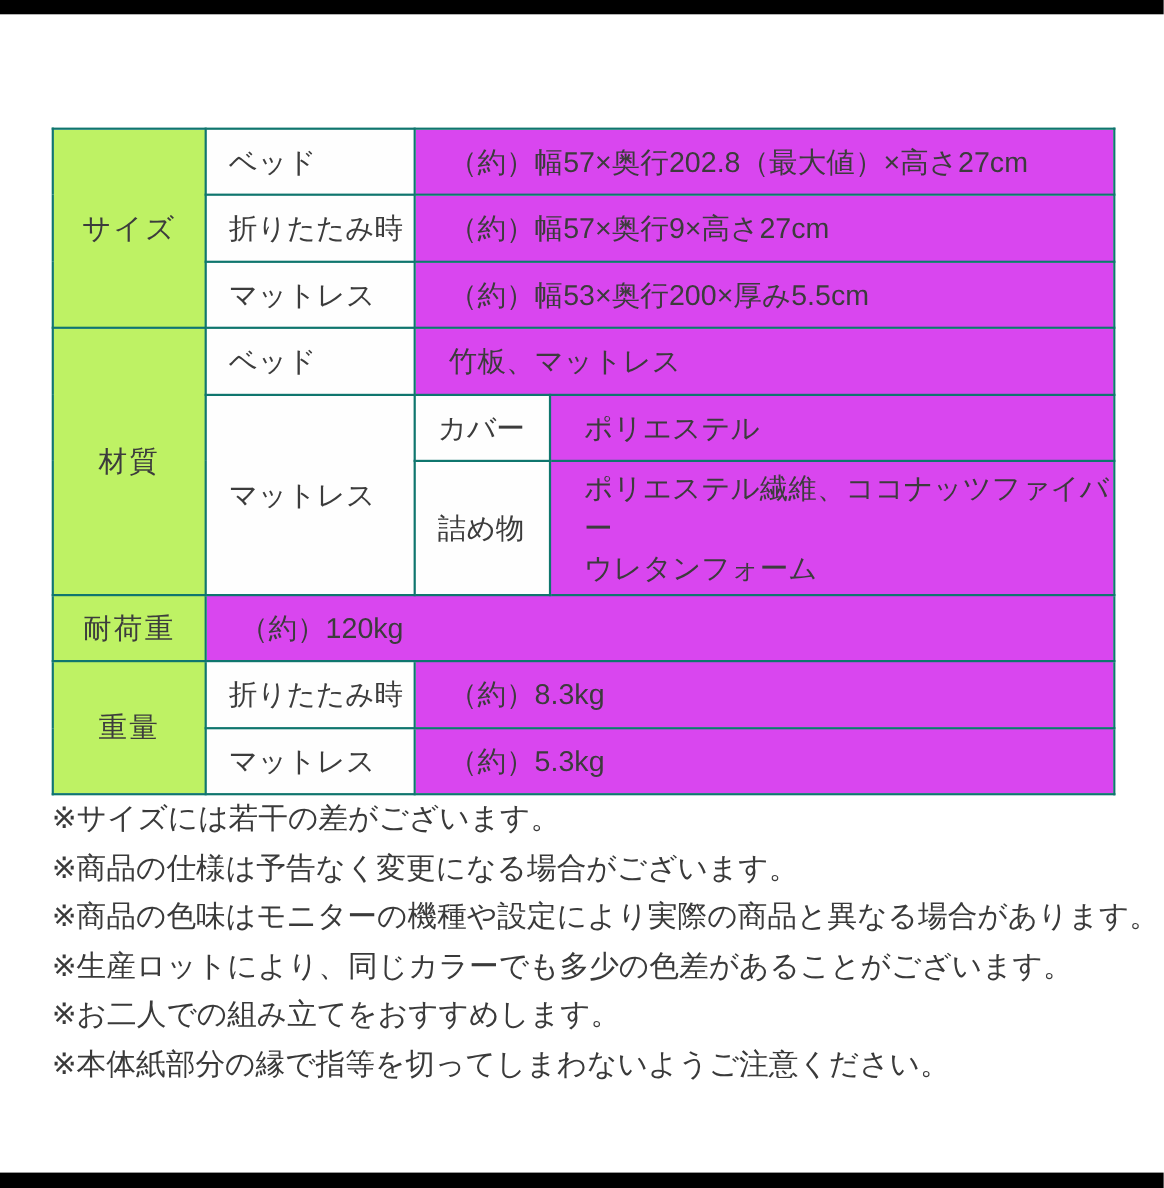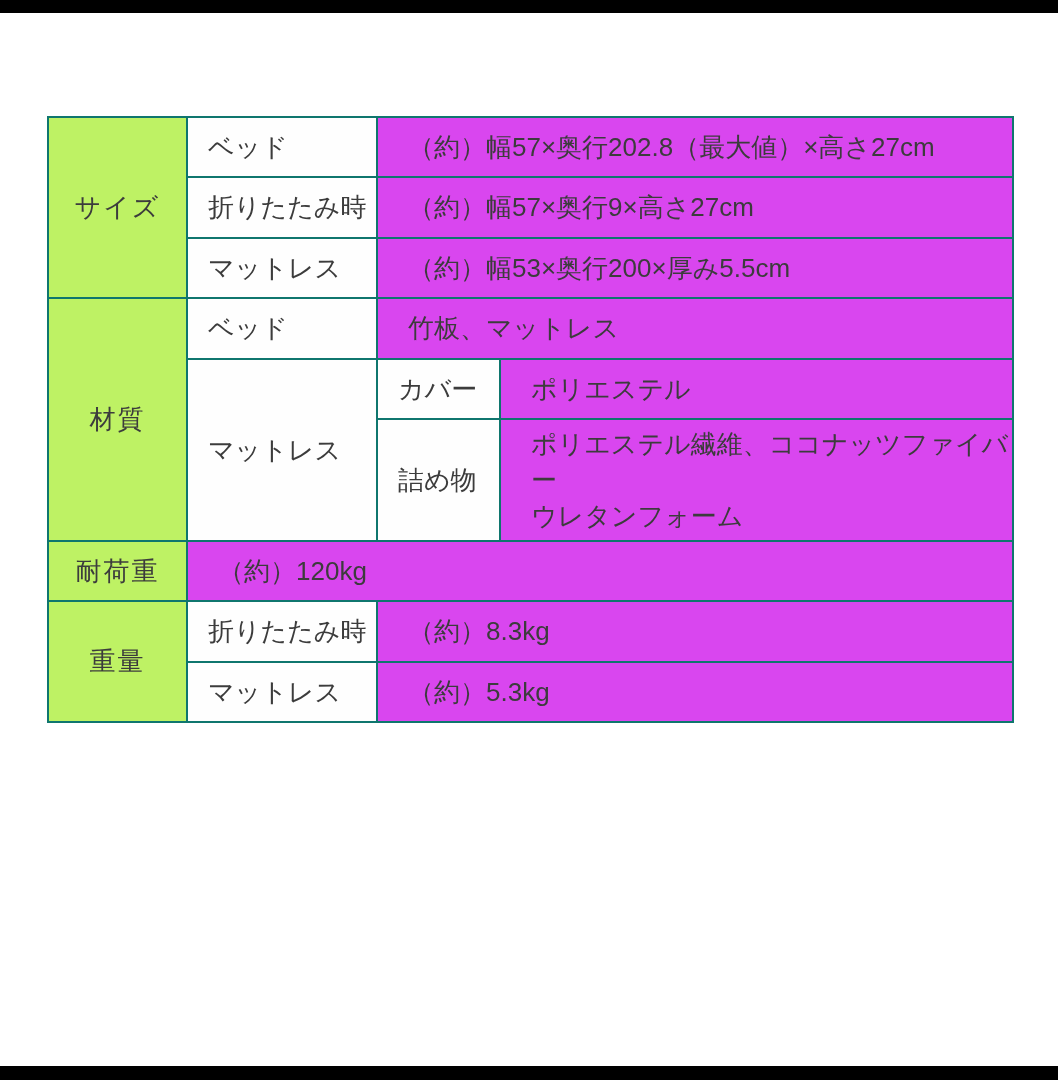--- a/index.html
+++ b/index.html
@@ -124,16 +124,24 @@
           <td class="val" colspan="2">（約）8.3kg</td>
         </tr>
         <tr class="h60">
           <td class="key">マットレス</td>
           <td class="val" colspan="2">（約）5.3kg</td>
         </tr>
       </tbody>
     </table>
   </div>
 
+  <div class="notes">
+    <div class="note-line">※サイズには若干の差がございます。</div>
+    <div class="note-line">※商品の仕様は予告なく変更になる場合がございます。</div>
+    <div class="note-line">※商品の色味はモニターの機種や設定により実際の商品と異なる場合があります。</div>
+    <div class="note-line">※生産ロットにより、同じカラーでも多少の色差があることがございます。</div>
+    <div class="note-line">※お二人での組み立てをおすすめします。</div>
+    <div class="note-line">※本体紙部分の縁で指等を切ってしまわないようご注意ください。</div>
+  </div>
 
   <div class="bar bottom"></div>
 
 </div>
 
 </body></html>

